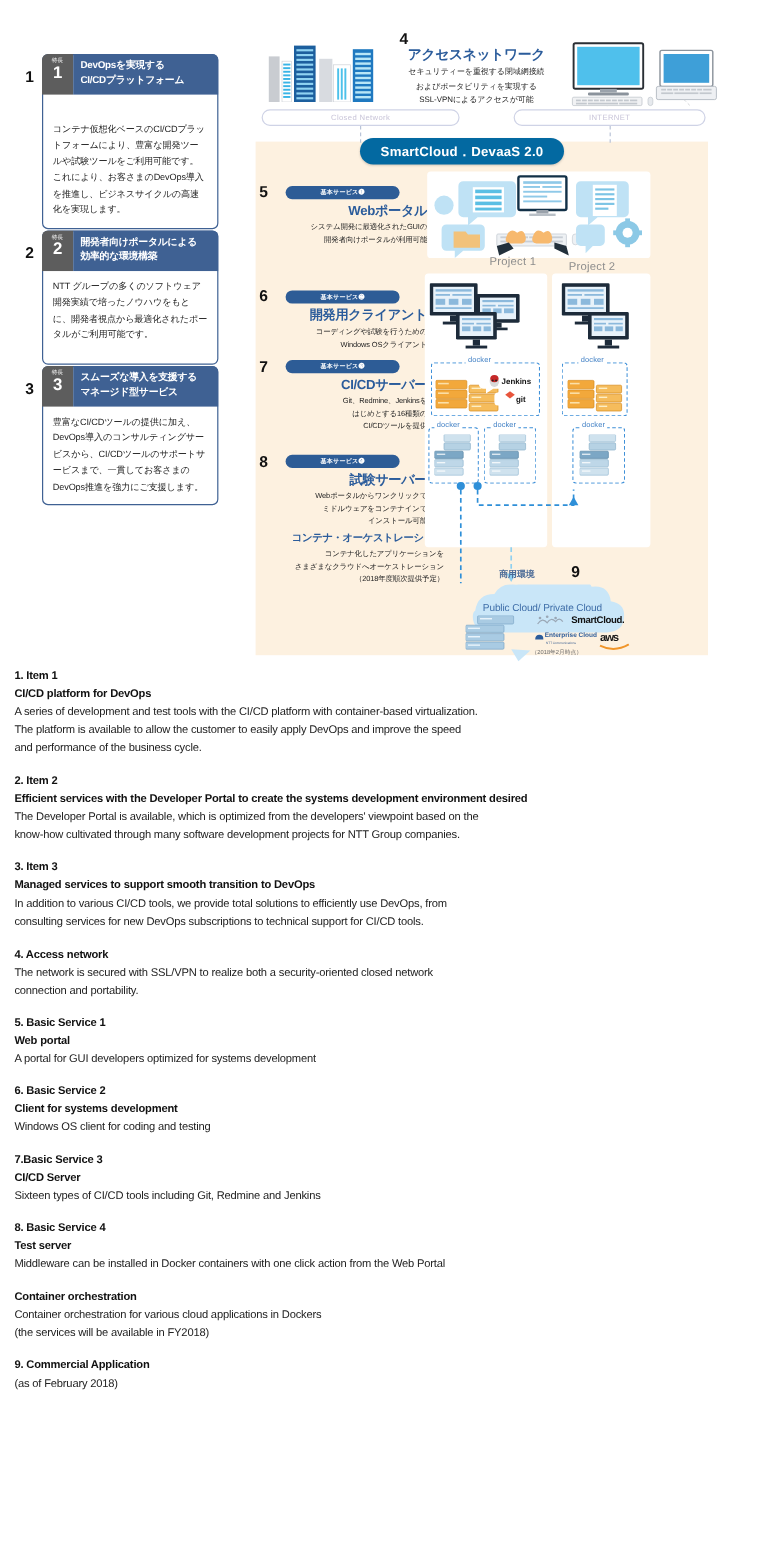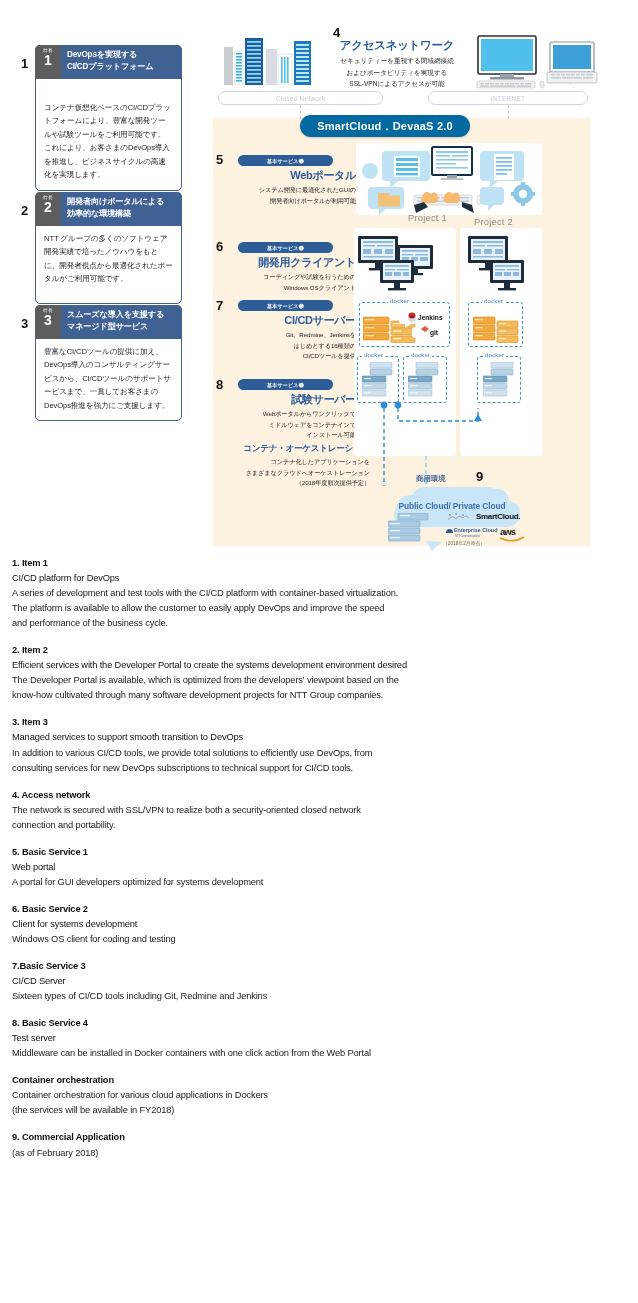--- a/index.html
+++ b/index.html
@@ -193,21 +193,21 @@
     letter-spacing: .1px;
   }
 
   
   #cloud-wrap { position: absolute; left: 368px; top: 487px; width: 200px; height: 68px; }
   .cloud-title {
     position: absolute;
     left: 0; top: 14px; width: 168px;
     text-align: center;
     font-size: 8.4px;
-    font-weight: bold;
+    font-weight: normal;
     color: #3f6ea8;
     letter-spacing: -0.1px;
   }
   .comm-label {
     position: absolute;
     left: 416px; top: 474px;
     font-size: 7.4px;
     font-weight: bold;
     color: #4a6a96;
   }
@@ -247,21 +247,21 @@
   }
   .lg-block { margin-bottom: 12px; }
   .lg-num {
     font-size: 9.3px;
     font-weight: bold;
     color: #111;
     line-height: 1.62;
   }
   .lg-sub {
     font-size: 9.3px;
-    font-weight: normal;
+    font-weight: bold;
     color: #111;
     line-height: 1.62;
   }
   .lg-body {
     font-size: 9.3px;
     color: #222;
     line-height: 1.62;
   }
   .lg-body div, .lg-num, .lg-sub { letter-spacing: -0.15px; }
   svg { display: block; }

